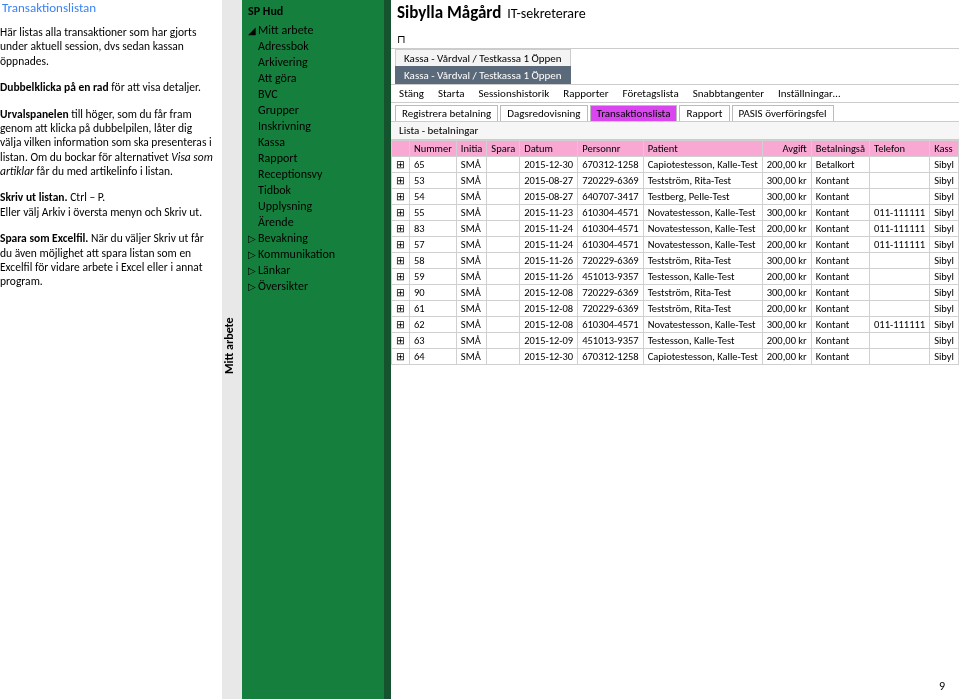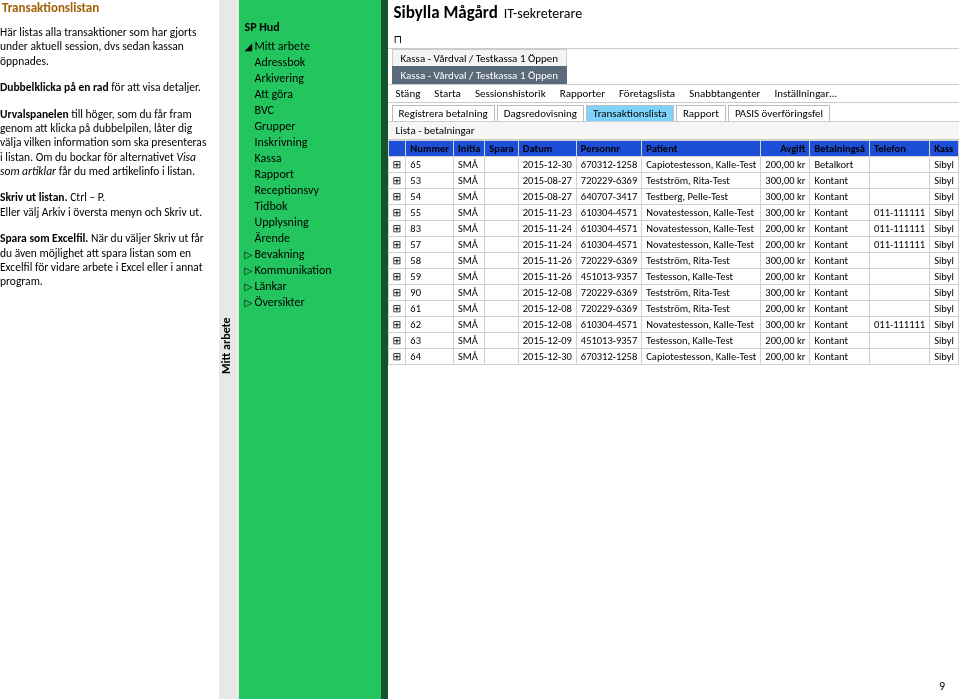--- a/index.html
+++ b/index.html
@@ -1,47 +1,47 @@
 <!DOCTYPE html>
 <html><head>
 <meta charset="utf-8">
 <style>
   body{margin:0;font-family:Calibri,Arial,sans-serif;font-size:12px;color:#000;background:#fff;width:959px;height:699px;position:relative;overflow:hidden}
   .page{display:flex;height:100%}
   .doc-col{width:225px;padding:0 8px 0 0;box-sizing:border-box}
-  .doc-title{color:#a16207;font-weight:bold;font-size:13px;margin-bottom:10px;padding-left:2px}
+  .doc-title{color:#3b82f6;font-weight:normal;font-size:13px;margin-bottom:10px;padding-left:2px}
   .doc-p{margin:0 0 12px 0;line-height:1.25;font-size:11.5px}
   .doc-p .b{font-weight:bold}
   .doc-p .i{font-style:italic}
   .blue{color:#2a5a99}
   .pagenum{position:absolute;bottom:6px;right:14px;font-size:12px}
 
   .app{flex:1;display:flex;border:0;background:#fff}
   .vtab{width:20px;background:#e8e8e8;writing-mode:vertical-rl;transform:rotate(180deg);text-align:center;font-weight:bold;font-size:12px;padding-top:8px;box-sizing:border-box}
-  .nav{width:130px;background:#22c55e;padding:20px 6px;font-size:12px}
+  .nav{width:130px;background:#15803d;padding:4px 6px;font-size:12px}
   .nav-item{padding:1px 0 1px 10px;cursor:pointer}
   .nav-item.top{padding-left:0}
   .nav-item .tri{display:inline-block;width:10px;font-size:10px}
   .main{flex:1;border-left:7px solid #14532d;display:flex;flex-direction:column;font-size:11px;overflow:hidden}
   .mhdr{display:flex;align-items:baseline;gap:6px;padding:2px 6px}
   .mhdr .big{font-size:17px;font-weight:bold}
   .mhdr .role{font-size:14px}
   .tabs{display:flex;gap:2px;padding:0 4px}
   .tab{background:#f4f4f4;border:1px solid #ccc;border-bottom:none;padding:2px 8px;font-size:11px;cursor:pointer}
   .tab.sel{background:#5a6a7a;color:#fff;border-color:#5a6a7a}
   .menurow{display:flex;gap:14px;padding:2px 8px;border-top:1px solid #ccc;border-bottom:1px solid #ccc}
   .menurow span{cursor:pointer}
   .subtabs{display:flex;gap:2px;padding:2px 4px 0 4px}
   .subtab{border:1px solid #bbb;border-bottom:none;padding:1px 6px;background:#fff;cursor:pointer}
-  .subtab.sel{background:#7dd3fc}
+  .subtab.sel{background:#d946ef}
   .list-lbl{padding:2px 8px;border-top:1px solid #ccc;border-bottom:1px solid #ccc;background:#f6f6f6}
   .grid{overflow:auto;flex:1}
   table{border-collapse:collapse;width:100%;font-size:10.5px}
   th,td{border:1px solid #d0d0d0;padding:1px 4px;text-align:left;white-space:nowrap}
-  th{background:#1d4ed8;font-weight:bold}
+  th{background:#f9a8d4;font-weight:normal}
   td.r,th.r{text-align:right}
   .exp{width:14px;text-align:center;cursor:pointer}
   .title-row{padding:2px 6px}
 </style>
 </head>
 <body>
 
 <div class="page">
 
   <div class="doc-col">

